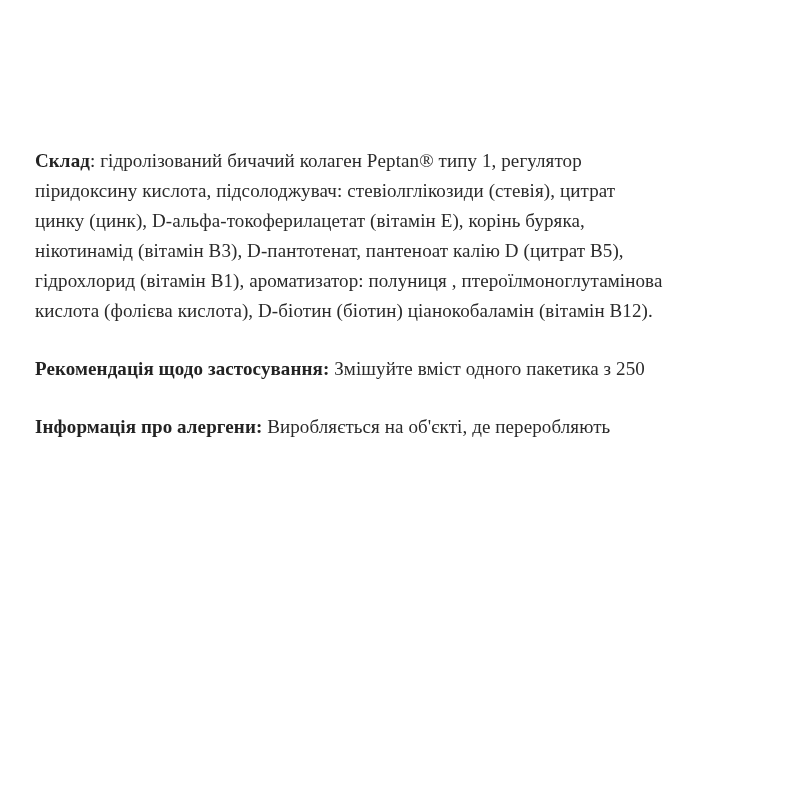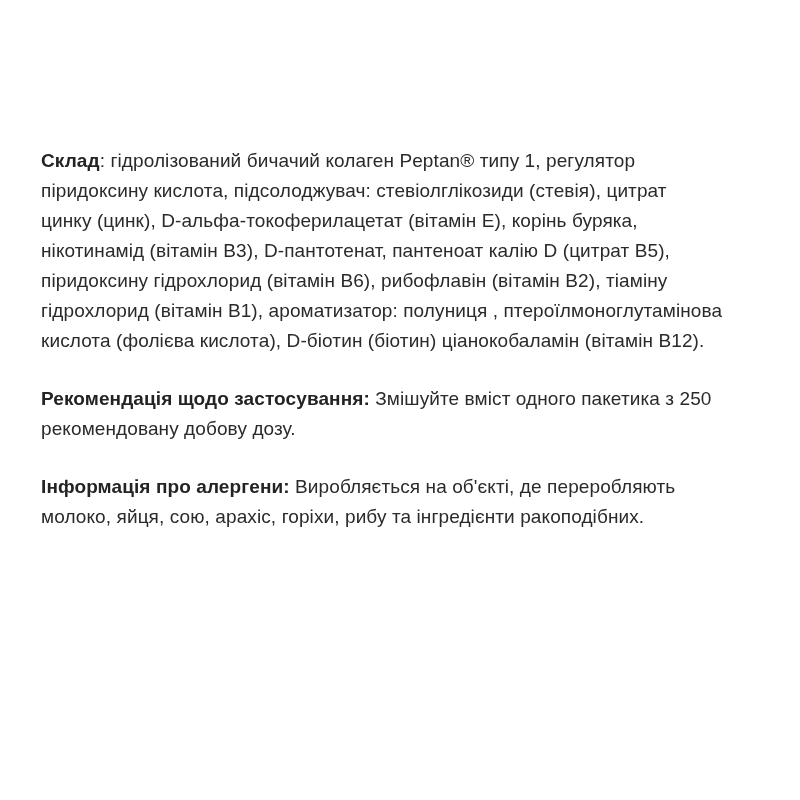--- a/index.html
+++ b/index.html
@@ -12,21 +12,22 @@
     font-family: "Liberation Sans", sans-serif;
     color: #2a2a2a;
     overflow: hidden;
   }
   .page {
     width: 800px;
     height: 800px;
     padding: 146px 33px 0 33px;
   }
   .para {
-    margin: 0 0 28px 8px;
+    margin: 0 0 28px 2px;
+    font-family: Liberation Serif, serif;
   }
   .line {
     margin: 0;
     font-size: 19px;
     line-height: 30px;
     font-weight: 400;
     letter-spacing: 0.1px;
     white-space: nowrap;
   }
   .line strong {
@@ -37,29 +38,26 @@
 </head>
 <body>
 
 <div class="page">
 
   <section class="para">
     <p class="line"><strong>Склад</strong><span>: гідролізований бичачий колаген Peptan® типу 1, регулятор</span></p>
     <p class="line">піридоксину кислота, підсолоджувач: стевіолглікозиди (стевія), цитрат</p>
     <p class="line">цинку (цинк), D-альфа-токоферилацетат (вітамін E), корінь буряка,</p>
     <p class="line">нікотинамід (вітамін B3), D-пантотенат, пантеноат калію D (цитрат B5),</p>
-    <p class="line">піридоксину гідрохлорид (вітамін B6), рибофлавін (вітамін B2), тіаміну</p>
     <p class="line">гідрохлорид (вітамін B1), ароматизатор: полуниця , птероїлмоноглутамінова</p>
     <p class="line">кислота (фолієва кислота), D-біотин (біотин) ціанокобаламін (вітамін B12).</p>
   </section>
 
 
   <section class="para">
     <p class="line"><strong>Рекомендація щодо застосування:</strong><span> Змішуйте вміст одного пакетика з 250</span></p>
-    <p class="line">рекомендовану добову дозу.</p>
   </section>
 
   <section class="para">
     <p class="line"><strong>Інформація про алергени:</strong><span> Виробляється на об'єкті, де переробляють</span></p>
-    <p class="line">молоко, яйця, сою, арахіс, горіхи, рибу та інгредієнти ракоподібних.</p>
   </section>
 
 </div>
 
 </body></html>

